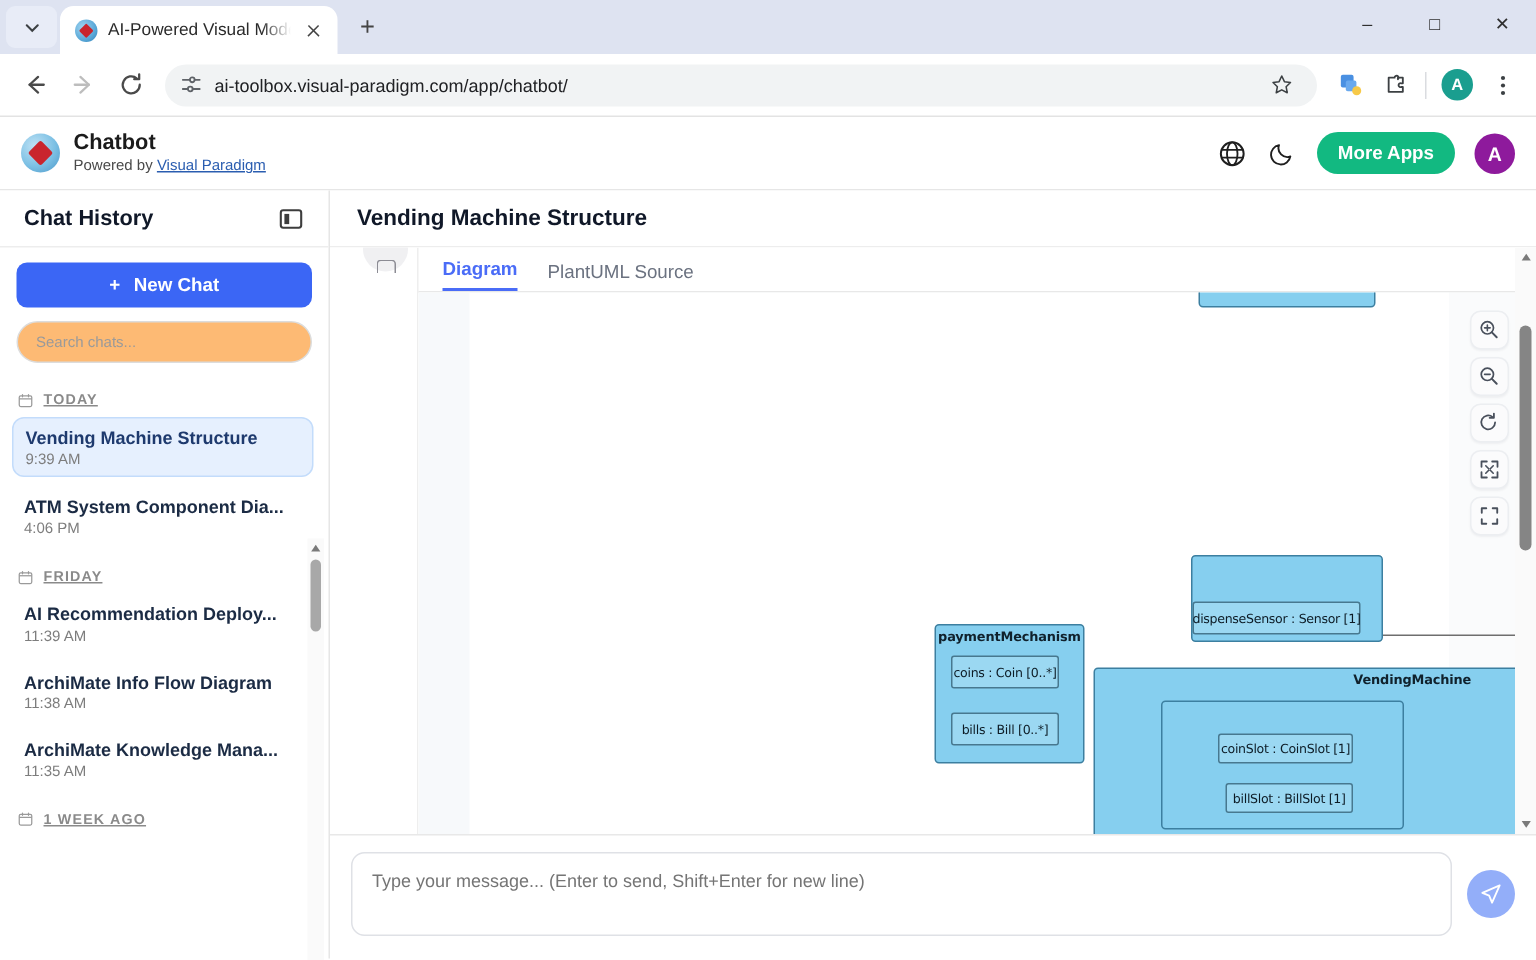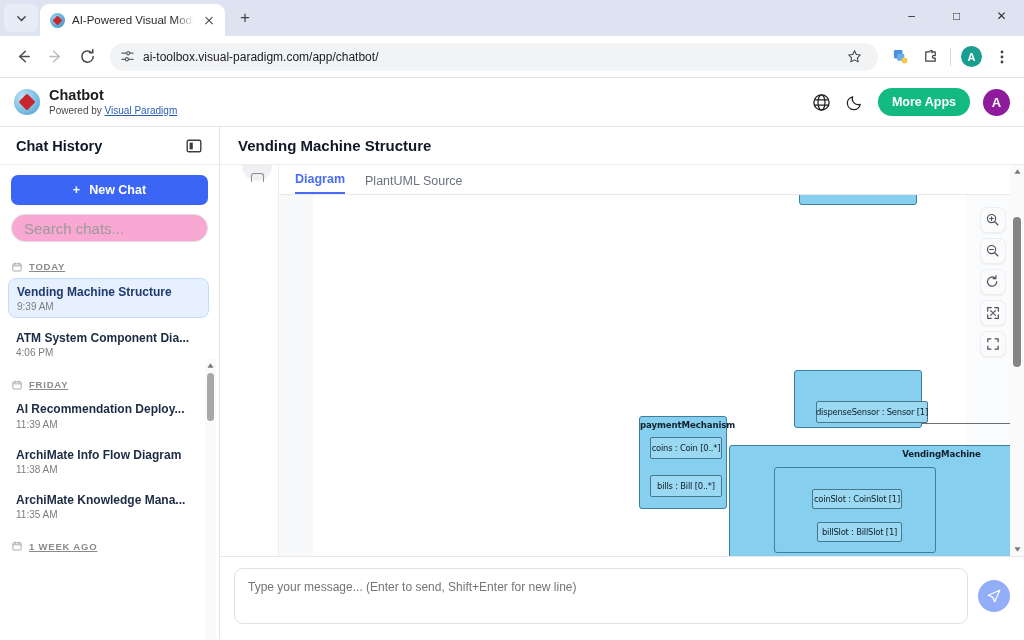--- a/index.html
+++ b/index.html
@@ -140,23 +140,23 @@
   .sb-top { padding: 10px 11px 0 11px; }
   .new-chat-btn {
     width: 100%; height: 30px; background: #3b66f5; color: #fff;
     border: none; border-radius: 7px; font-size: 12.5px; font-weight: bold;
     display: flex; align-items: center; justify-content: center; gap: 9px;
     cursor: pointer;
   }
   .search-wrap { padding: 9px 11px 10px 11px; }
   .search-input {
     width: 100%; height: 28px; border: 1px solid #dcdcdc;
-    border-radius: 15px; padding: 0 12px; font-size: 15px;
+    border-radius: 15px; padding: 0 12px; font-size: 10px;
     color: #222; font-family: "Liberation Sans", sans-serif;
-    background: #f9a8d4;
+    background: #fdba74;
   }
   .search-input::placeholder { color: #9a9a9a; }
   .chat-list { flex: 1 1 auto; overflow: hidden; padding: 0 10px 0 8px; position: relative; }
   .group-hdr {
     display: flex; align-items: center; gap: 7px;
     font-size: 9.5px; letter-spacing: 0.8px; color: #8a8a8a;
     font-weight: bold; padding: 9px 4px 6px 4px; text-decoration: underline;
   }
   .cal-icon { width: 10px; height: 10px; color: #9a9a9a; flex: 0 0 auto; }
   .chat-item { padding: 5px 8px; border-radius: 8px; margin-bottom: 7px; cursor: pointer; }
@@ -467,24 +467,24 @@
               <div class="canvas-white"></div>
               <div class="canvas-leftpad"></div>
 
               <div class="lnk" style="left:605px;top:228px;width:240px;height:1px"></div>
 
               <div class="lnk" style="left:621px;top:301px;width:174px;height:1px"></div>
               <div class="lnk" style="left:621px;top:340px;width:151px;height:1px"></div>
 
               <div class="blk" style="left:515px;top:175px;width:128px;height:58px">
                 <span class="blk-title"></span>
-                <div class="part" style="left:21px;top:30px;width:112px;height:22px">dispenseSensor : Sensor [1]</div>
+                <div class="part" style="left:0;top:30px;width:112px;height:22px">dispenseSensor : Sensor [1]</div>
               </div>
 
-              <div class="blk" style="left:360px;top:221px;width:88px;height:93px">
+              <div class="blk" style="left:344px;top:221px;width:100px;height:93px">
                 <span class="blk-title">paymentMechanism</span>
                 <div class="part" style="left:10px;top:20px;width:72px;height:22px">coins : Coin [0..*]</div>
                 <div class="part" style="left:10px;top:58px;width:72px;height:22px">bills : Bill [0..*]</div>
               </div>
 
               <div class="blk" style="left:450px;top:250px;width:425px;height:245px">
                 <span class="blk-title">VendingMachine</span>
               </div>
 
               <div class="blk" style="left:495px;top:272px;width:162px;height:86px">

